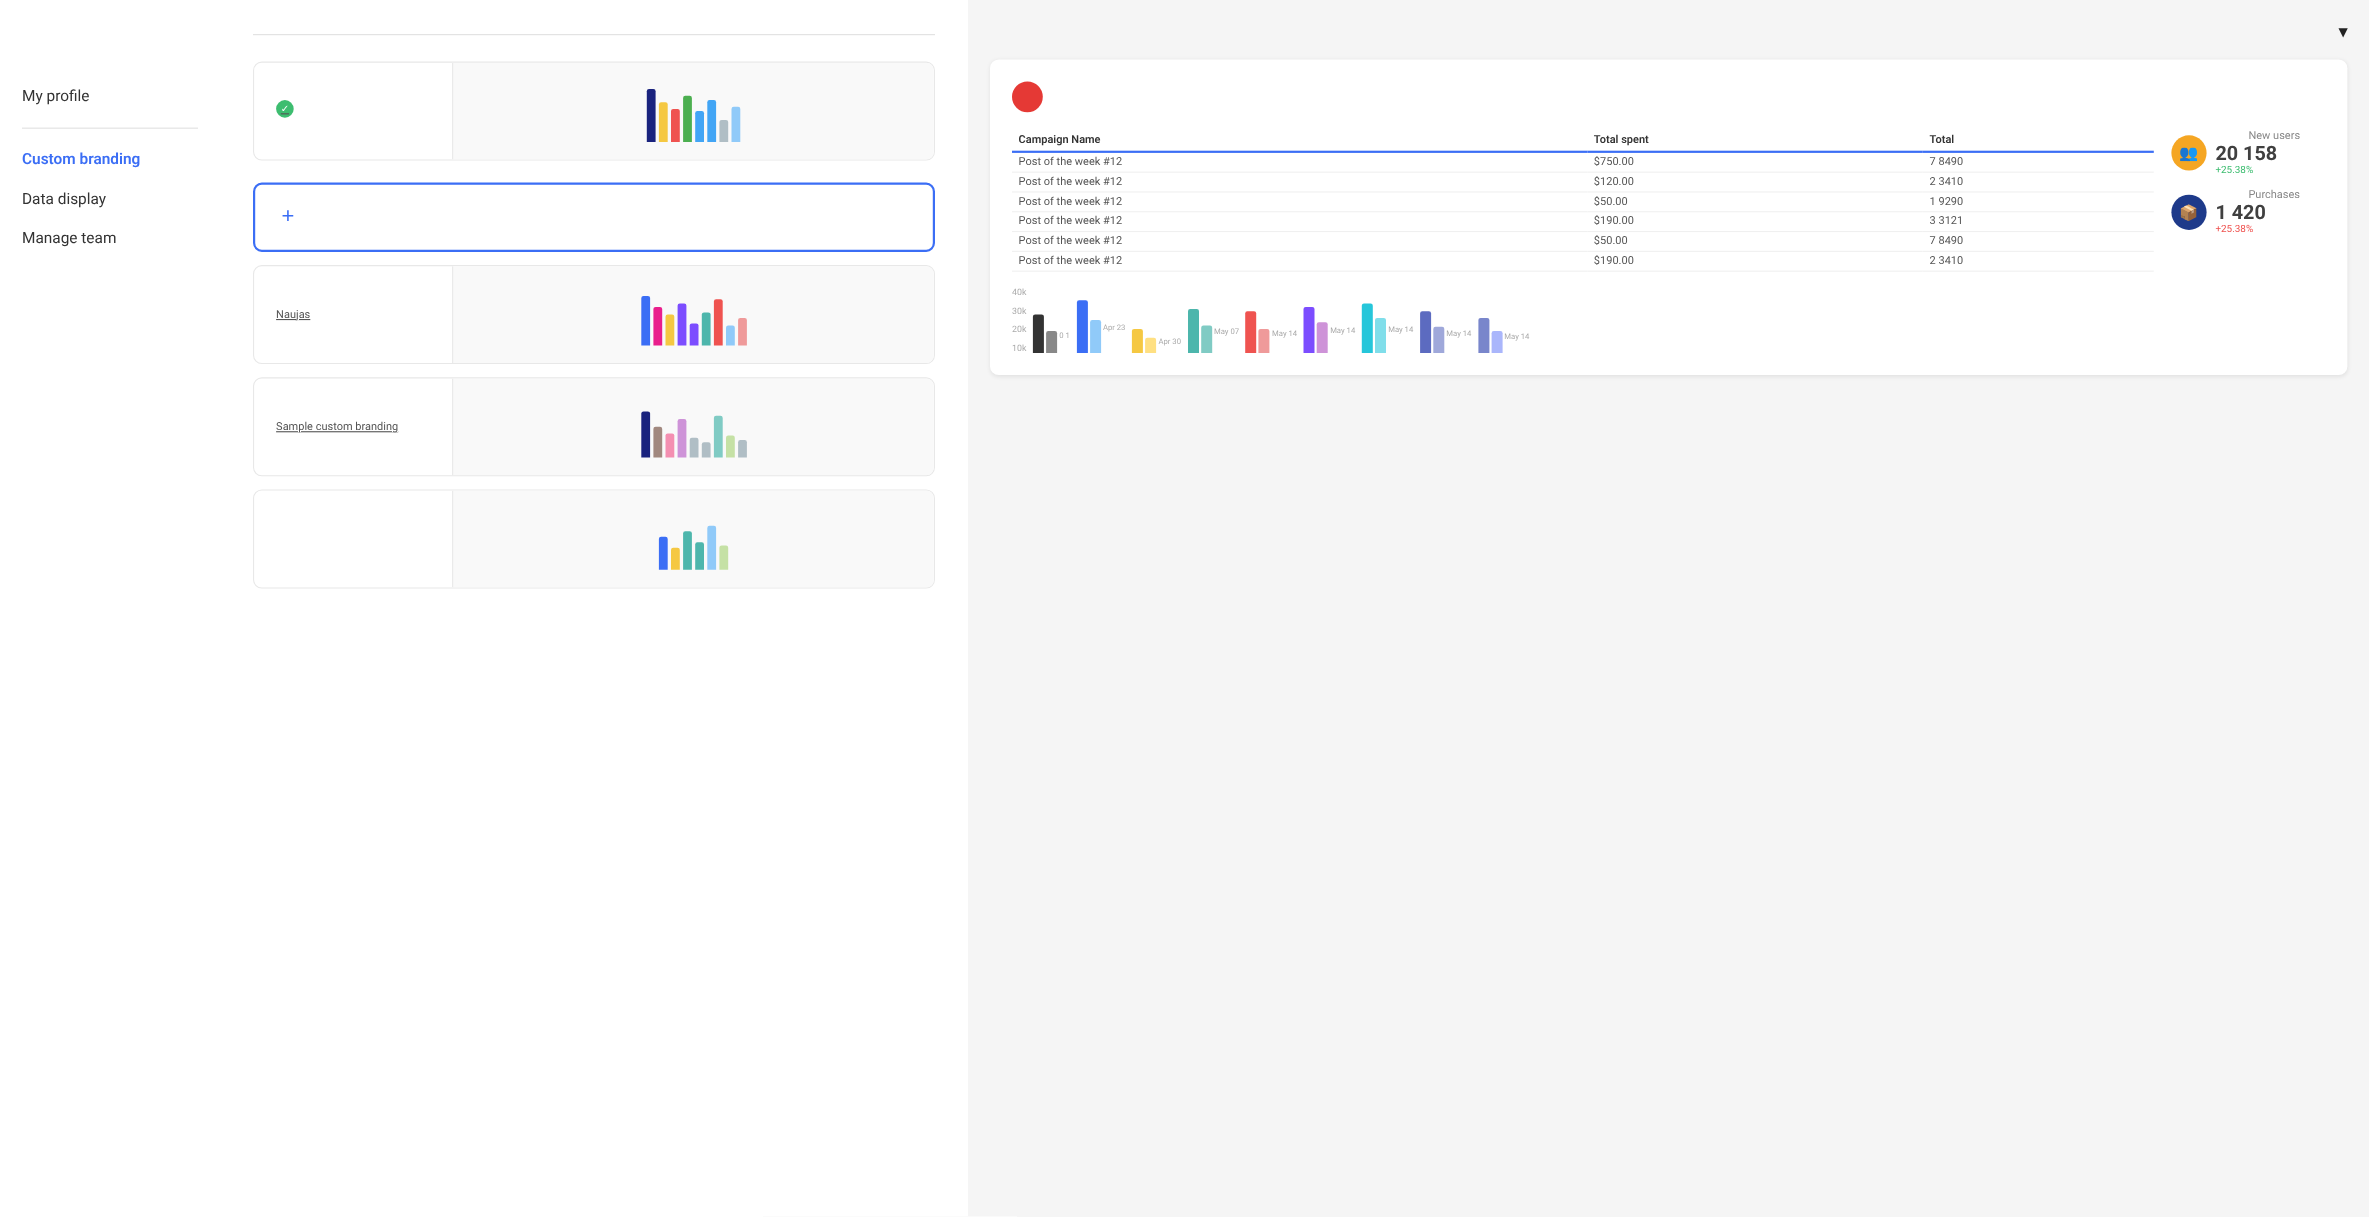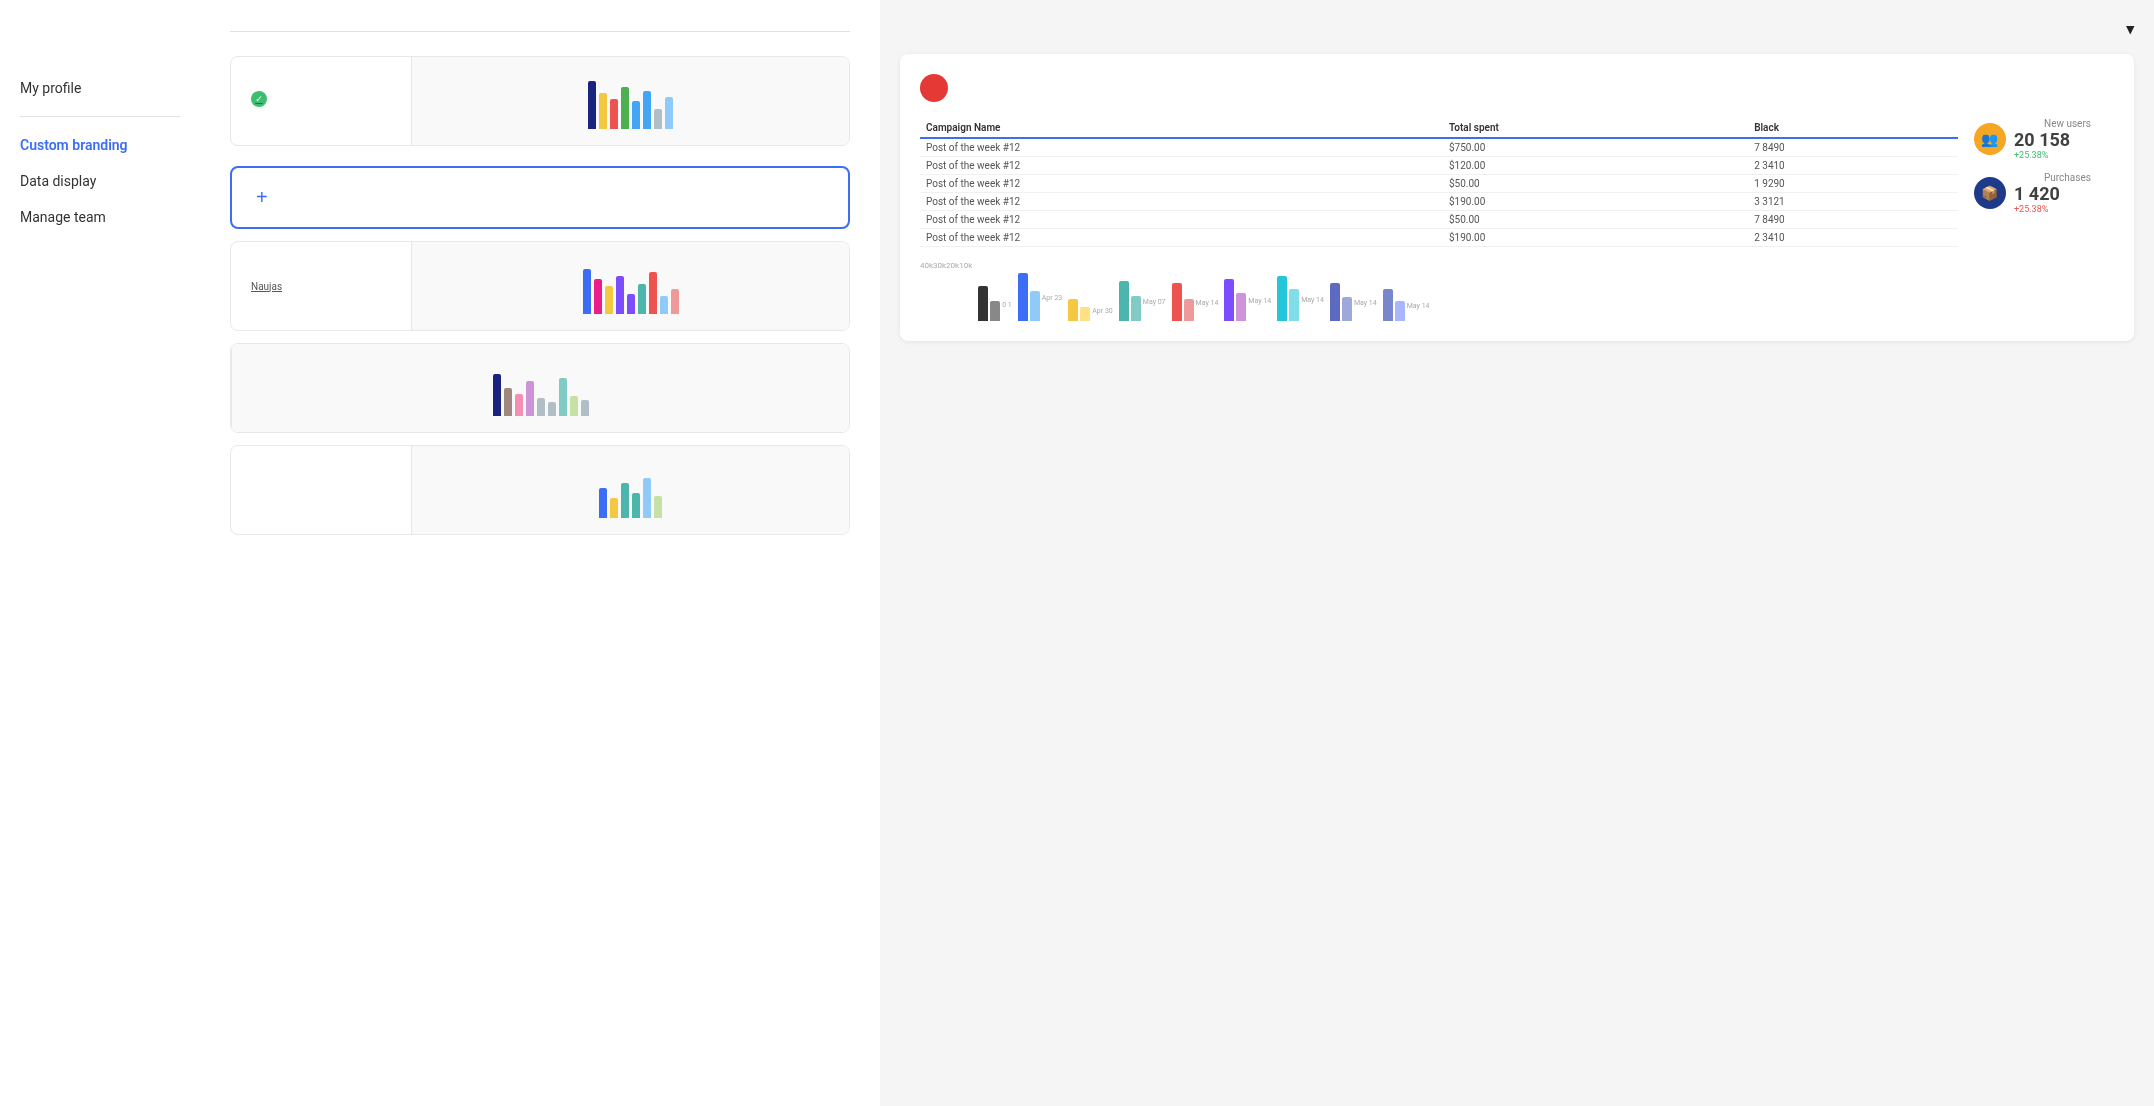--- a/index.html
+++ b/index.html
@@ -71,21 +71,21 @@
     .stat-label { font-size: 10px; color: #888; padding-left: 30px; }
     .stat-change { font-size: 9px; color: #3dbd70; }
 
     .report-chart-section { margin-top: 14px; }
     .chart-legend { display: flex; gap: 12px; margin-bottom: 6px; font-size: 9px; color: #666; align-items: center; }
     .legend-dot { width: 8px; height: 8px; border-radius: 50%; }
     .chart-col { display: flex; align-items: center; gap: 2px; }
     .chart-bar-group { display: flex; gap: 2px; align-items: flex-end; }
     .chart-bar { width: 10px; border-radius: 2px 2px 0 0; }
     .chart-label { font-size: 7px; color: #aaa; margin-top: 2px; }
-    .chart-y-labels { display: flex; flex-direction: row; justify-content: space-between; height: 60px; margin-right: 6px; font-size: 8px; color: #aaa; }
+    .chart-y-labels { display: flex; flex-direction: column; justify-content: space-between; height: 60px; margin-right: 6px; font-size: 8px; color: #aaa; }
   </style>
 </head>
 <body>
 
 <div class="sidebar">
   <div class="sidebar-title"></div>
   <nav>
     <ul class="sidebar-nav">
       <li>My profile</li>
       <hr class="sidebar-divider">
@@ -148,20 +148,21 @@
               <div class="mini-bar" style="height: 38px; background: rgb(124, 77, 255);"></div>
               <div class="mini-bar" style="height: 20px; background: rgb(124, 77, 255);"></div>
               <div class="mini-bar" style="height: 30px; background: rgb(77, 182, 172);"></div>
               <div class="mini-bar" style="height: 42px; background: rgb(239, 83, 80);"></div>
               <div class="mini-bar" style="height: 18px; background: rgb(144, 202, 249);"></div>
               <div class="mini-bar" style="height: 25px; background: rgb(239, 154, 154);"></div>
             </div>
           </div>
         </div>
         <div class="theme-card">
+          <div class="theme-label">Sample custom branding</div>
           <div class="theme-preview">
             <div class="mini-bars">
               <div class="mini-bar" style="height: 42px; background: rgb(26, 35, 126);"></div>
               <div class="mini-bar" style="height: 28px; background: rgb(161, 136, 127);"></div>
               <div class="mini-bar" style="height: 22px; background: rgb(244, 143, 177);"></div>
               <div class="mini-bar" style="height: 35px; background: rgb(206, 147, 216);"></div>
               <div class="mini-bar" style="height: 18px; background: rgb(176, 190, 197);"></div>
               <div class="mini-bar" style="height: 14px; background: rgb(176, 190, 197);"></div>
               <div class="mini-bar" style="height: 38px; background: rgb(128, 203, 196);"></div>
               <div class="mini-bar" style="height: 20px; background: rgb(197, 225, 165);"></div>
@@ -203,21 +204,21 @@
       </div>
 
       <div class="report-content">
 
         <div class="report-table">
           <table>
             <thead>
               <tr id="report-table-head">
                   <th>Campaign Name</th>
                   <th>Total spent</th>
-                  <th>Black</th>
+                  <th>Total</th>
                 </tr>
             </thead>
             <tbody id="report-table-body">
                 <tr>
                   <td>Post of the week #12</td>
                   <td>$750.00</td>
                   <td>7 8490</td>
                 </tr>
                 <tr>
                   <td>Post of the week #12</td>

